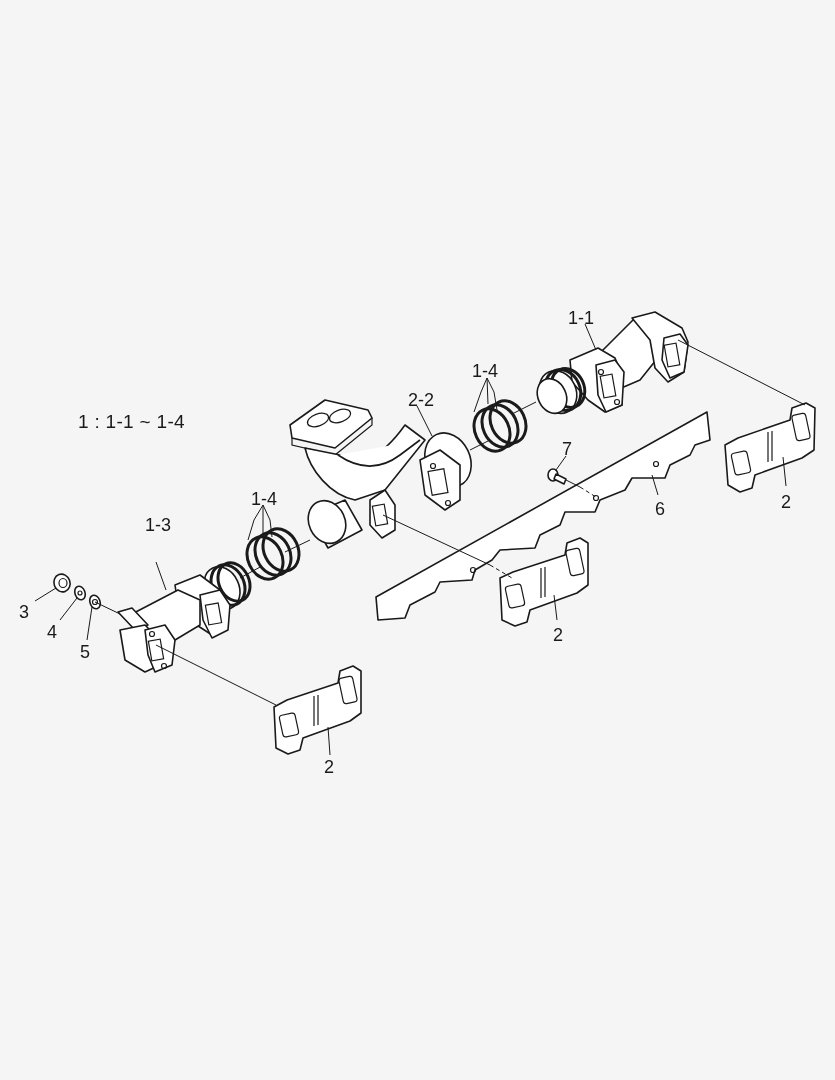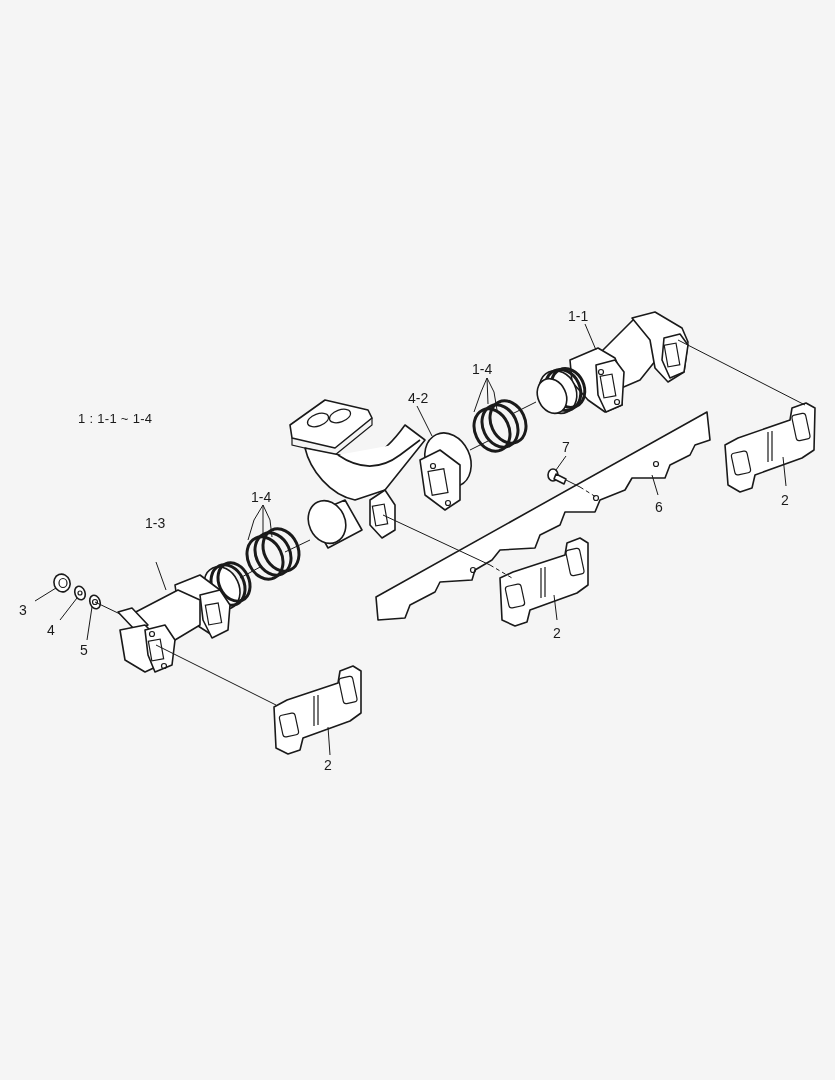--- a/index.html
+++ b/index.html
@@ -11,26 +11,26 @@
     font-family: "Liberation Sans", sans-serif;
   }
   #diagram { position: absolute; left: 0; top: 0; width: 835px; height: 1080px; }
   .part { fill: #ffffff; stroke: #1a1a1a; stroke-width: 1.6; stroke-linejoin: round; }
   .part-thin { fill: none; stroke: #1a1a1a; stroke-width: 1.2; }
   .ring { fill: none; stroke: #1a1a1a; stroke-width: 3; }
   .leader { fill: none; stroke: #1a1a1a; stroke-width: 1; }
   .dash { fill: none; stroke: #1a1a1a; stroke-width: 1; stroke-dasharray: 4 3; }
   .label {
     position: absolute;
-    font-size: 14px;
+    font-size: 18px;
     color: #1a1a1a;
     white-space: nowrap;
     line-height: 1;
   }
-  .note { font-size: 13px; letter-spacing: 0.3px; }
+  .note { font-size: 19px; letter-spacing: 0.3px; }
 </style>
 </head>
 <body>
 
 <svg id="diagram" viewBox="0 0 835 1080" xmlns="http://www.w3.org/2000/svg">
 
   <g>
     <path class="part" d="M598,355 L635,318 L660,330 L668,345 L640,380 L612,392 Z"></path>
     <path class="part" d="M632,318 L655,312 L682,328 L688,342 L684,372 L668,382 L655,368 L650,340 Z"></path>
     <path class="part" d="M664,338 L680,334 L688,345 L684,372 L670,378 L662,360 Z"></path>
@@ -177,21 +177,21 @@
     <line class="leader" x1="328" y1="727" x2="330" y2="755"></line>
     <line class="leader" x1="35" y1="601" x2="56" y2="588"></line>
     <line class="leader" x1="60" y1="620" x2="77" y2="598"></line>
     <line class="leader" x1="87" y1="640" x2="92" y2="607"></line>
   </g>
 </svg>
 
 <div class="label note" style="left:78px; top:412px;">1 : 1-1 ~ 1-4</div>
 
 <div class="label" style="left:568px; top:309px;">1-1</div>
-<div class="label" style="left:408px; top:391px;">4-2</div>
+<div class="label" style="left:408px; top:391px;">2-2</div>
 <div class="label" style="left:145px; top:516px;">1-3</div>
 <div class="label" style="left:472px; top:362px;">1-4</div>
 <div class="label" style="left:251px; top:490px;">1-4</div>
 <div class="label" style="left:781px; top:493px;">2</div>
 <div class="label" style="left:553px; top:626px;">2</div>
 <div class="label" style="left:324px; top:758px;">2</div>
 <div class="label" style="left:19px; top:603px;">3</div>
 <div class="label" style="left:47px; top:623px;">4</div>
 <div class="label" style="left:80px; top:643px;">5</div>
 <div class="label" style="left:655px; top:500px;">6</div>

